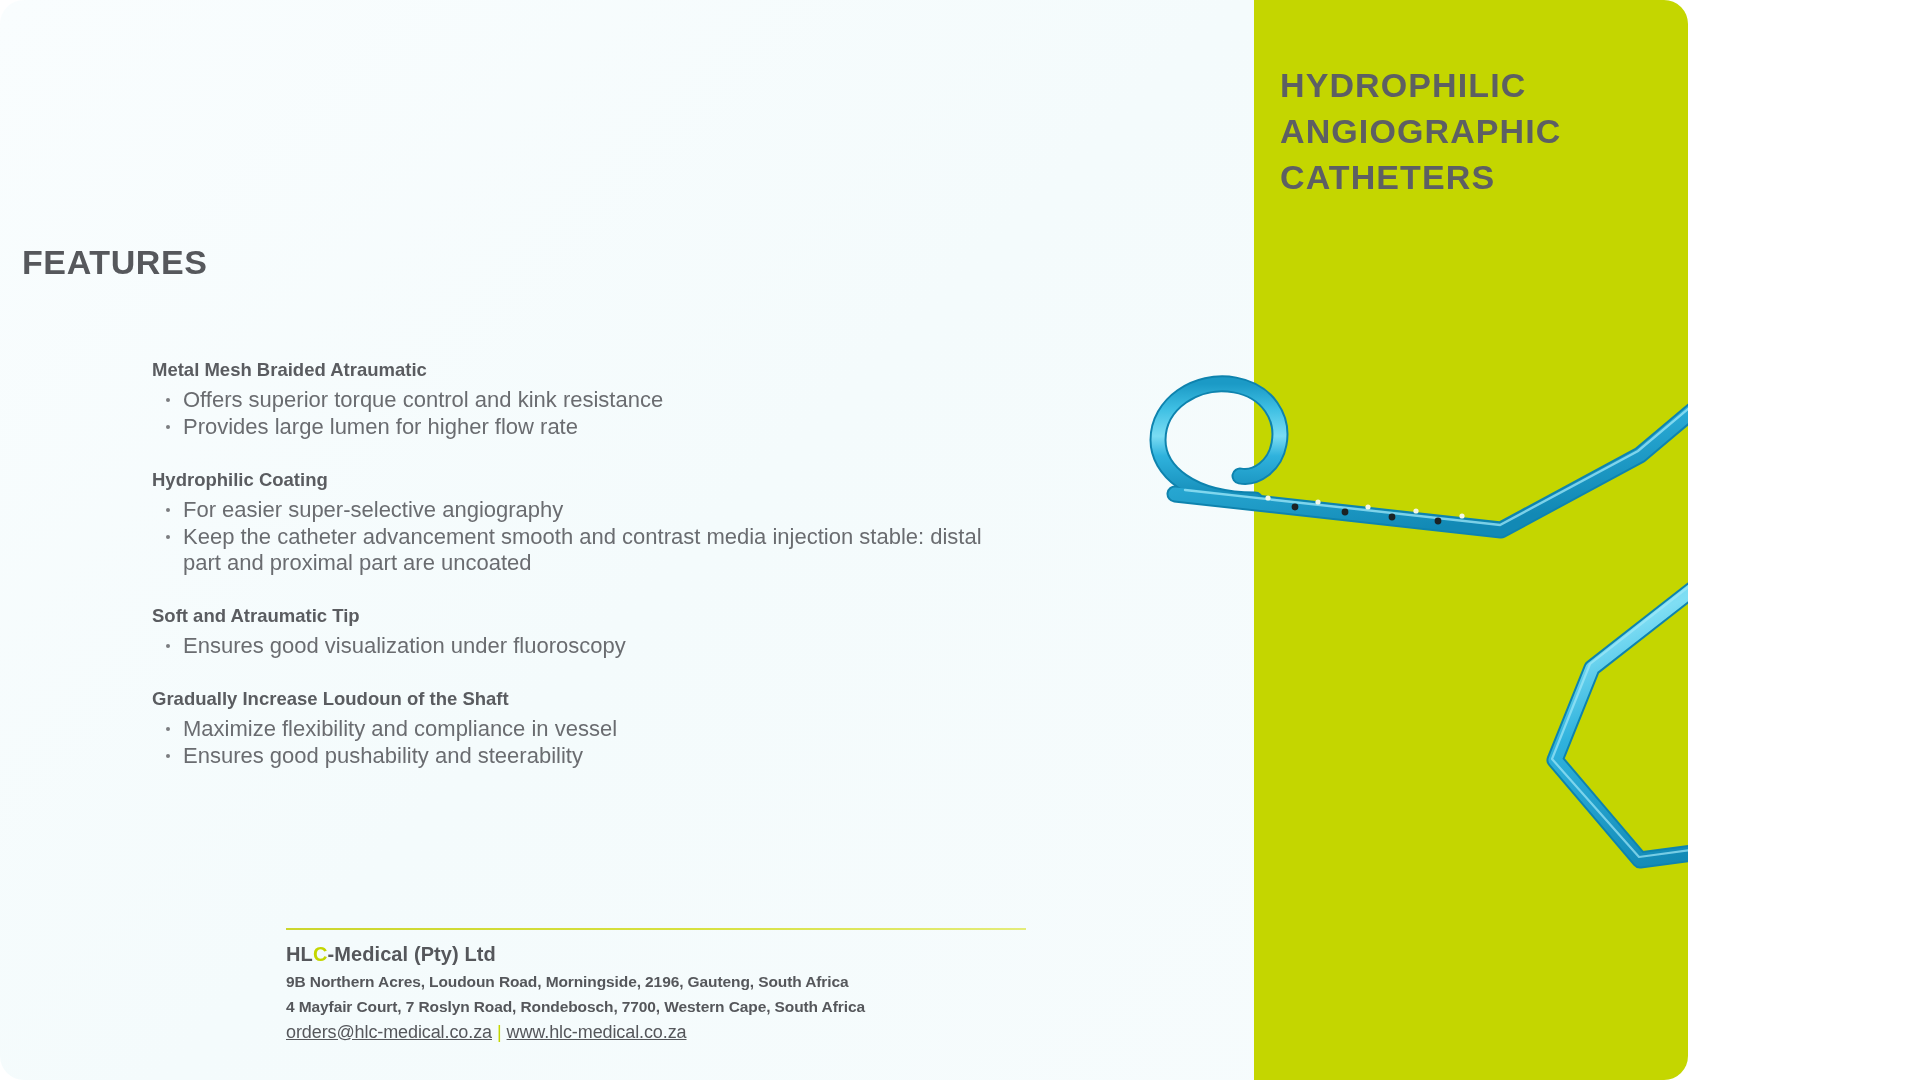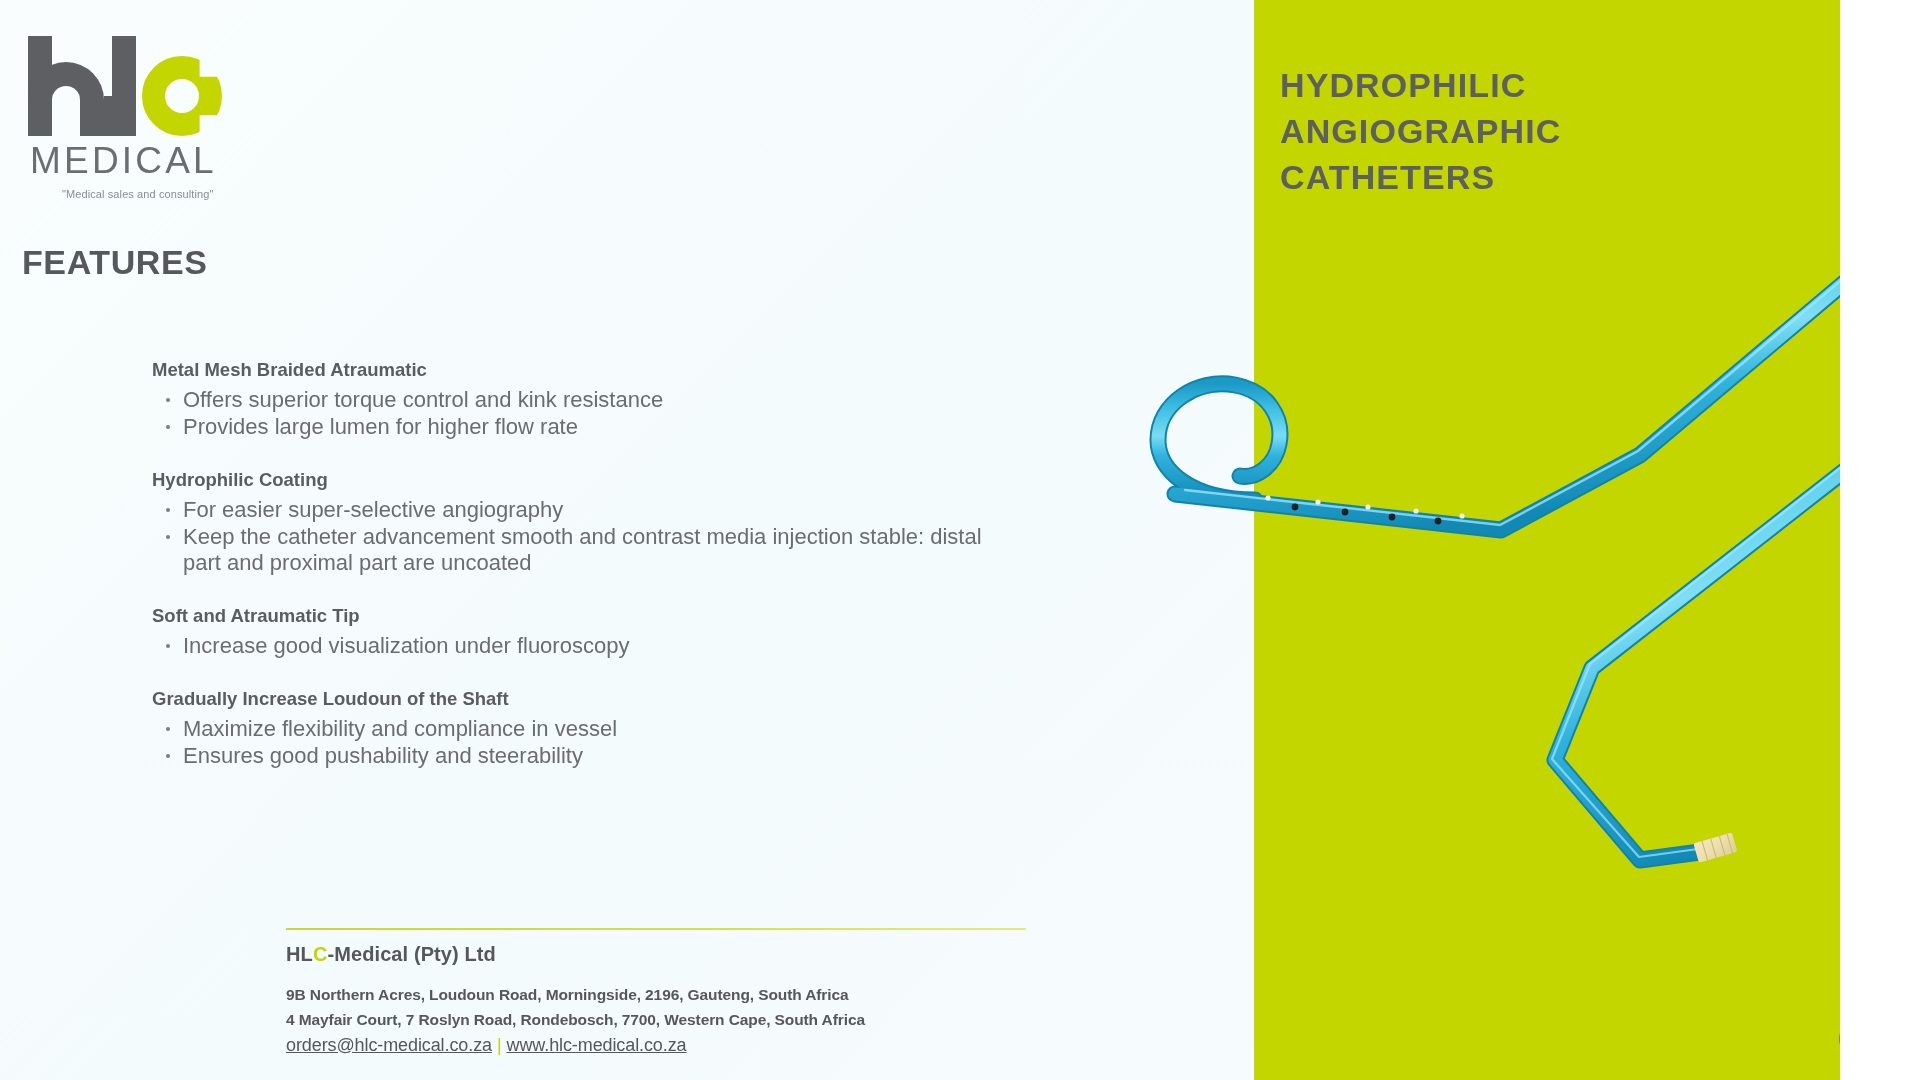--- a/index.html
+++ b/index.html
@@ -9,24 +9,25 @@
     width: 1920px;
     height: 1080px;
     overflow: hidden;
   }
   body {
     font-family: "Liberation Sans", "DejaVu Sans", sans-serif;
     background: #ffffff;
   }
   .slide {
     position: relative;
-    width: 1840px;
+    width: 1688px;
     height: 1080px;
     background: linear-gradient(135deg, #f9fdfe 0%, #f4fbfc 45%, #f7fcfd 100%);
     overflow: hidden;
+    border-radius: 24px;
   }
 
   
   .green-panel {
     position: absolute;
     left: 1254px;
     top: 0;
     width: 666px;
     height: 1080px;
     background: #c4d600;
@@ -153,21 +154,21 @@
   .footer-rule {
     width: 100%;
     height: 1.6px;
     background: linear-gradient(90deg, #ccd62e 0%, #d7e13f 55%, #e4ec7a 100%);
     margin-bottom: 13px;
   }
   .footer-company {
     color: #55575b;
     font-size: 20px;
     font-weight: bold;
-    margin-bottom: 16px;
+    margin-bottom: 3px;
     letter-spacing: 0.1px;
   }
   .footer-company .accent { color: #c4d600; }
   .footer-addr {
     color: #55575b;
     font-size: 15.5px;
     font-weight: bold;
     line-height: 25px;
     letter-spacing: -0.1px;
   }
@@ -286,31 +287,20 @@
         <line x1="23" y1="-10" x2="23" y2="10" stroke="#cdb97c" stroke-width="1.1"></line>
         <line x1="31" y1="-10" x2="31" y2="10" stroke="#cdb97c" stroke-width="1.1"></line>
       </g>
     </g>
   </svg>
 
   <div class="panel-title">HYDROPHILIC
 ANGIOGRAPHIC
 CATHETERS</div>
 
-  <div class="logo-wrap">
-    <div class="logo-mark">
-      <span class="logo-h-stem"></span>
-      <span class="logo-h-arch"></span>
-      <span class="logo-h-leg"></span>
-      <span class="logo-l"></span>
-      <span class="logo-c"></span>
-    </div>
-    <div class="logo-word">MEDICAL</div>
-    <div class="logo-tagline">"Medical sales and consulting"</div>
-  </div>
 
   <div class="features-heading">FEATURES</div>
 
   <div class="features-body">
 
     <div class="feature-group">
       <div class="group-title">Metal Mesh Braided Atraumatic</div>
       <ul class="bullets">
         <li><span class="dot"></span><span>Offers superior torque control and kink resistance</span></li>
         <li><span class="dot"></span><span>Provides large lumen for higher flow rate</span></li>
@@ -321,21 +311,21 @@
       <div class="group-title">Hydrophilic Coating</div>
       <ul class="bullets">
         <li><span class="dot"></span><span>For easier super-selective angiography</span></li>
         <li><span class="dot"></span><span>Keep the catheter advancement smooth and contrast media injection stable: distal part and proximal part are uncoated</span></li>
       </ul>
     </div>
 
     <div class="feature-group">
       <div class="group-title">Soft and Atraumatic Tip</div>
       <ul class="bullets">
-        <li><span class="dot"></span><span>Increase good visualization under fluoroscopy</span></li>
+        <li><span class="dot"></span><span>Ensures good visualization under fluoroscopy</span></li>
       </ul>
     </div>
 
     <div class="feature-group">
       <div class="group-title">Gradually Increase Loudoun of the Shaft</div>
       <ul class="bullets">
         <li><span class="dot"></span><span>Maximize flexibility and compliance in vessel</span></li>
         <li><span class="dot"></span><span>Ensures good pushability and steerability</span></li>
       </ul>
     </div>

